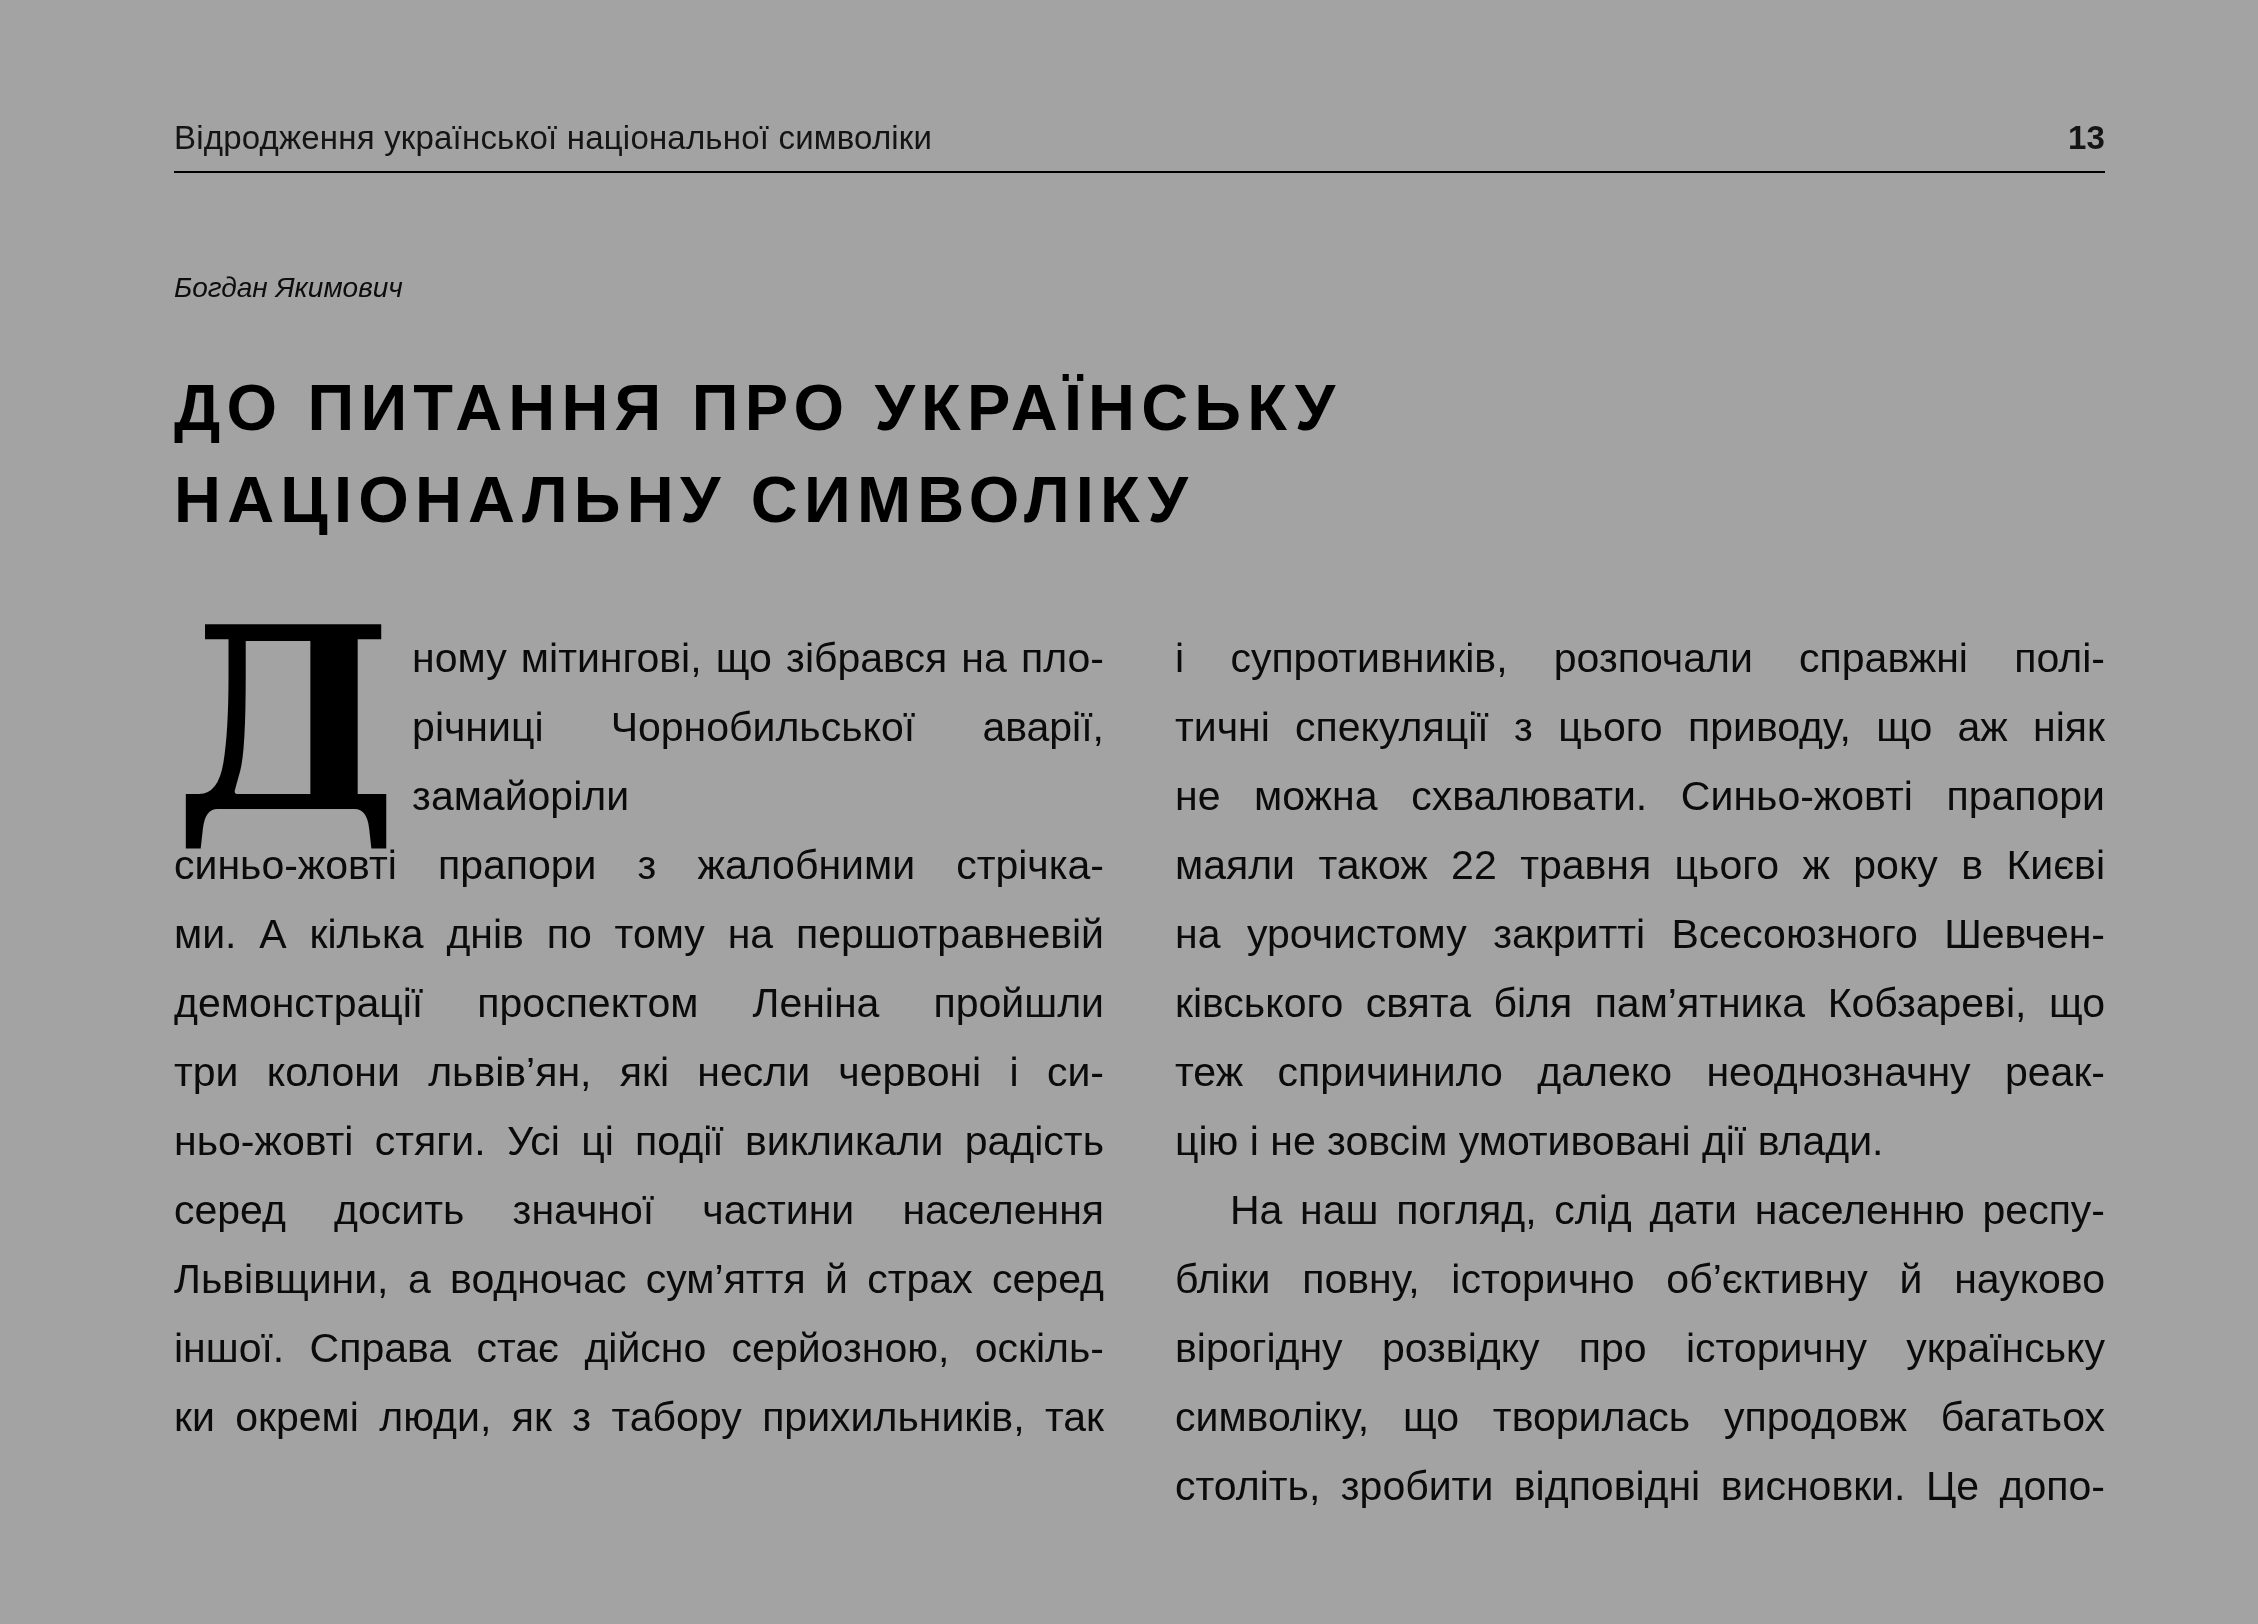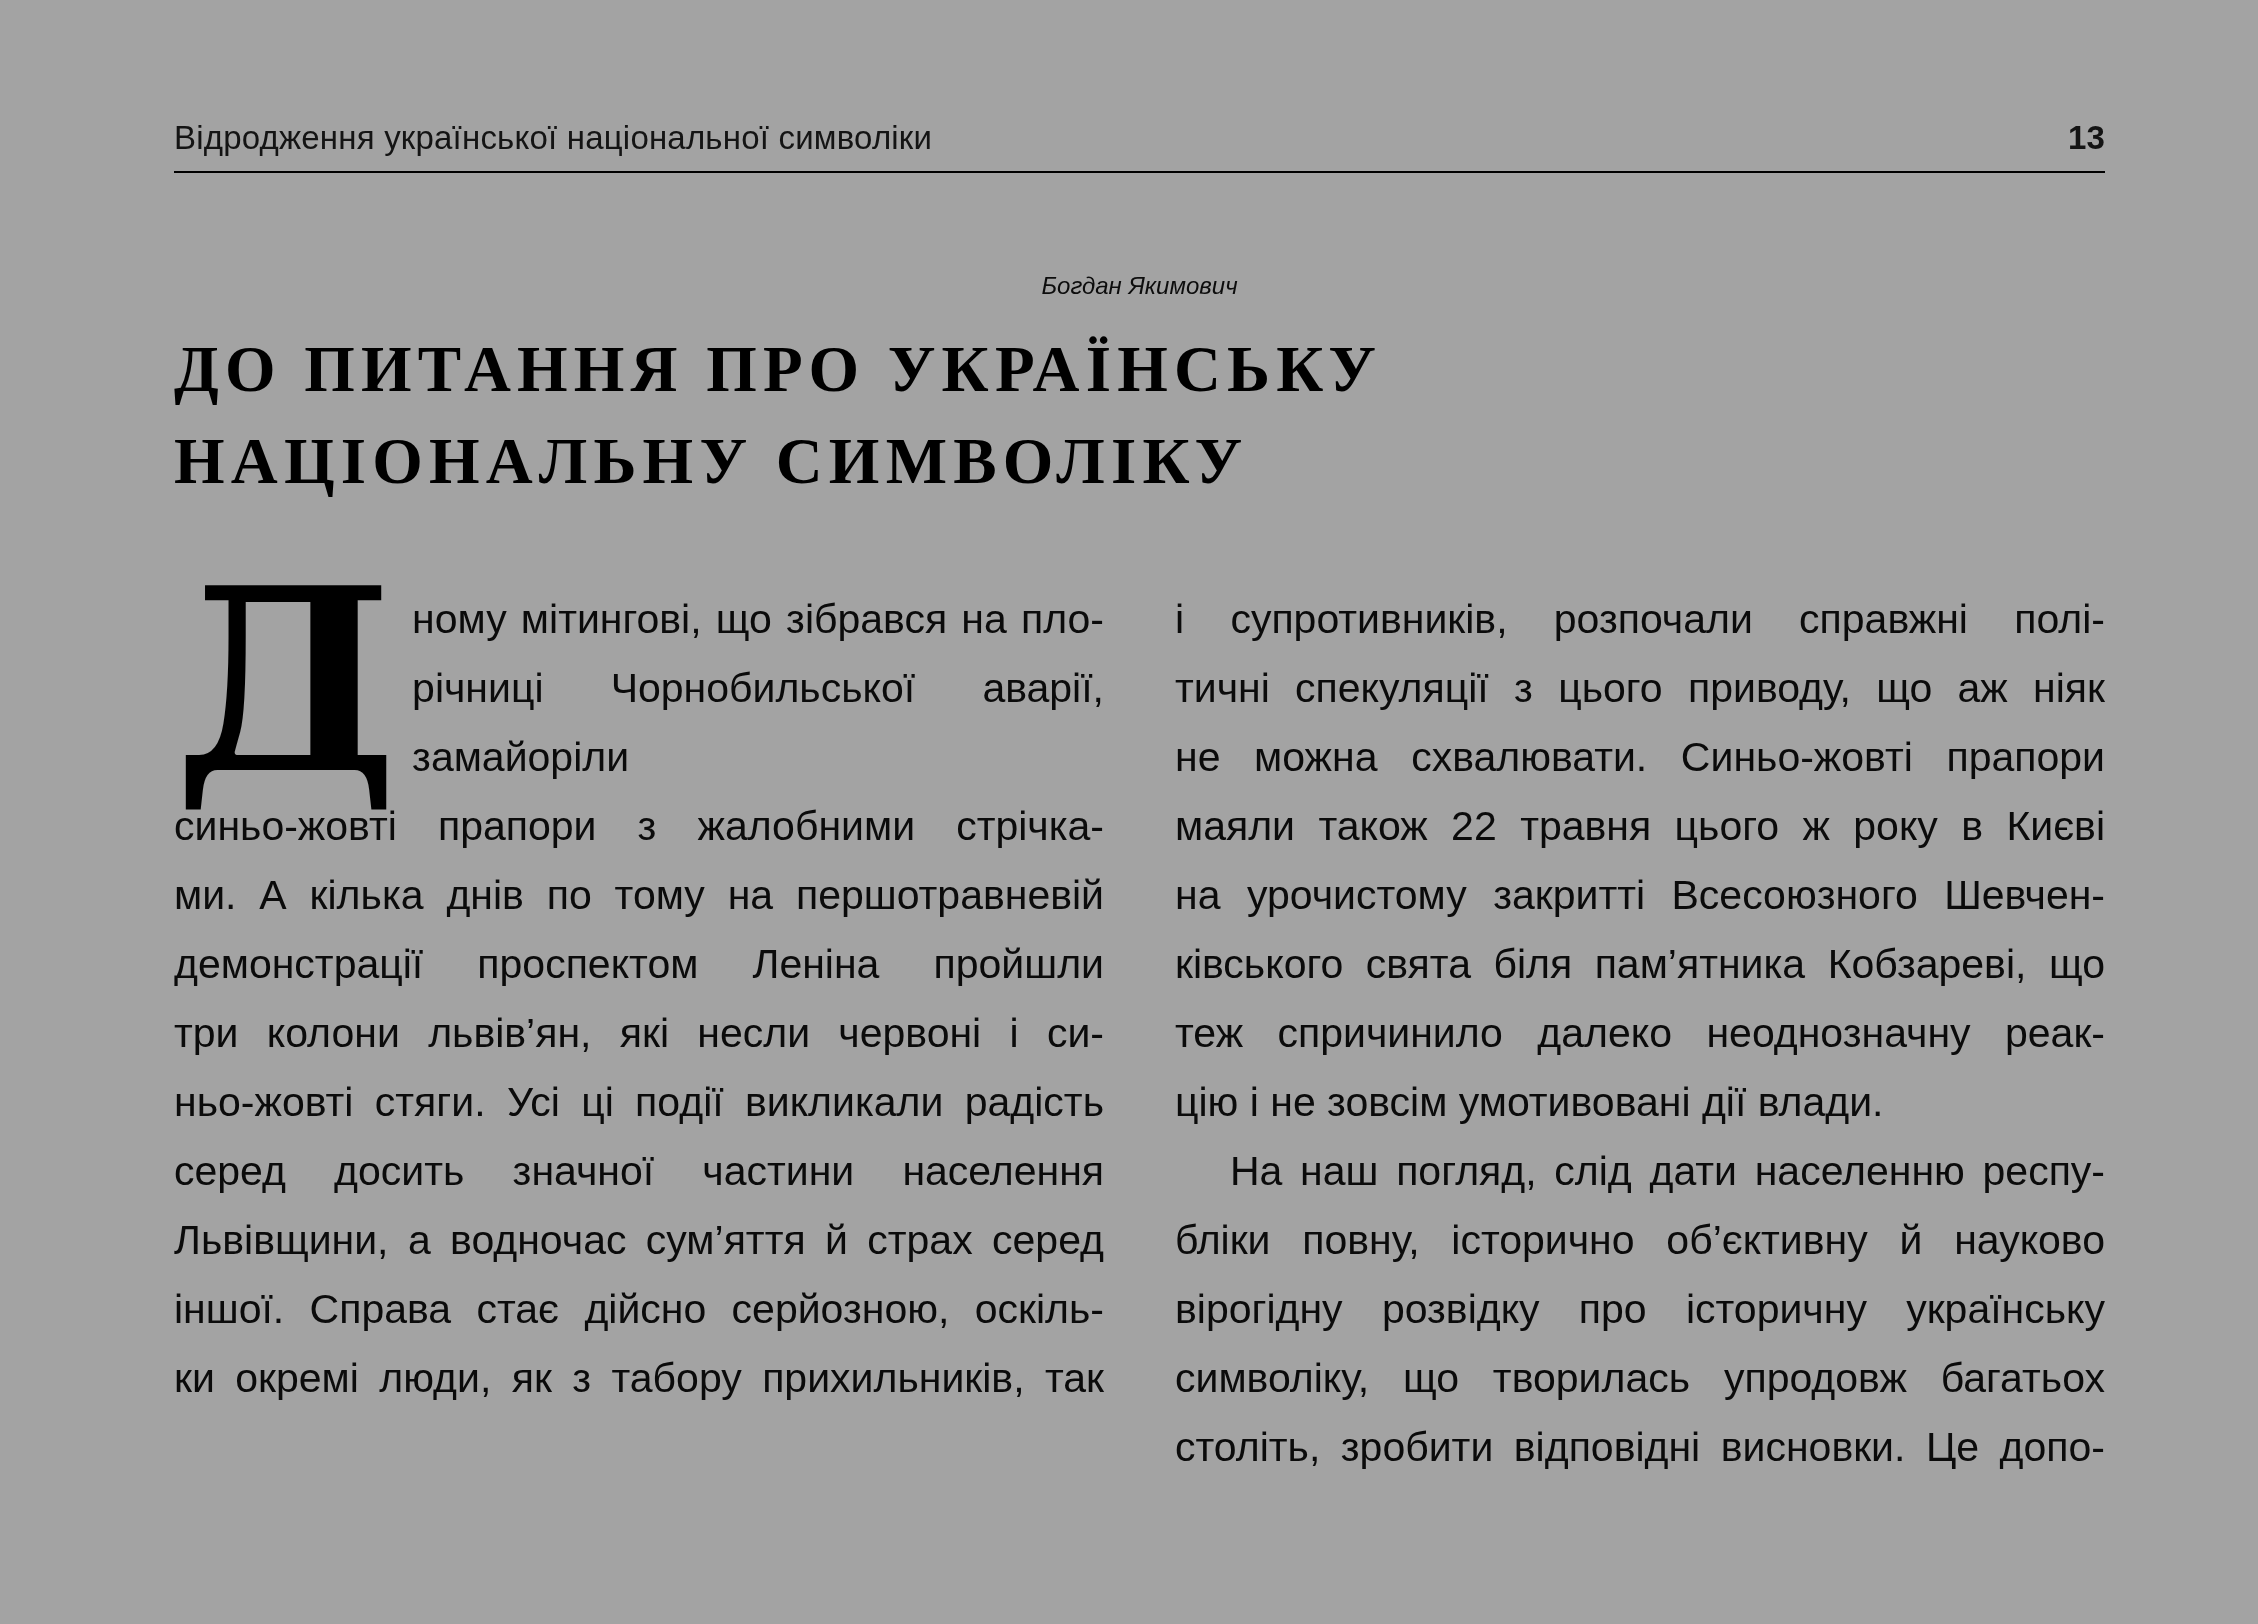--- a/index.html
+++ b/index.html
@@ -31,30 +31,30 @@
 
   .head-rule {
     border: none;
     border-top: 2.6px solid #000000;
     margin-top: 14px;
   }
 
   
   .author-line {
     margin-top: 99px;
-    text-align: center;
+    text-align: left;
     font-style: italic;
-    font-size: 24px;
+    font-size: 28px;
     color: #0d0d0d;
   }
 
   
   .article-title {
-    margin-top: 23px;
-    font-family: Liberation Serif, serif;
+    margin-top: 58px;
+    font-family: Liberation Sans, sans-serif;
     font-weight: 700;
     font-size: 65px;
     line-height: 92px;
     letter-spacing: 6.2px;
     color: #000000;
     text-transform: uppercase;
   }
 
   
   .body-columns {

